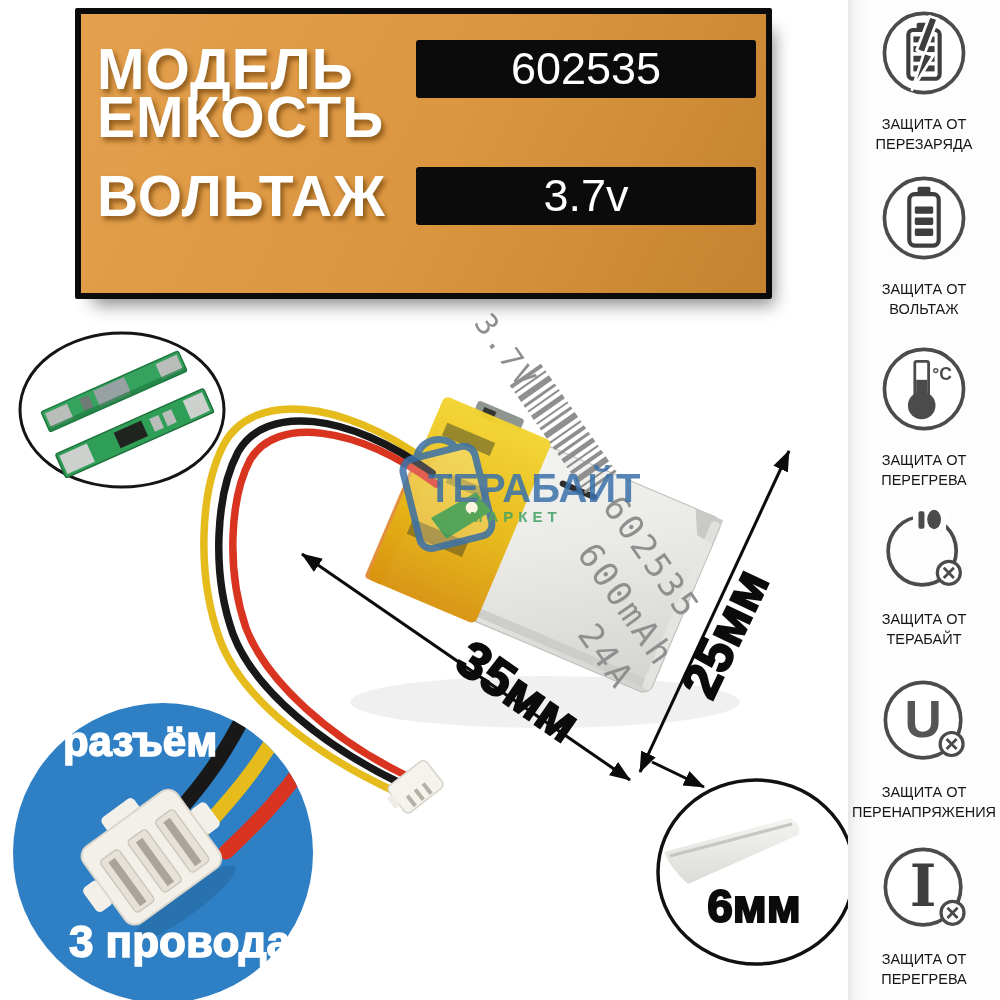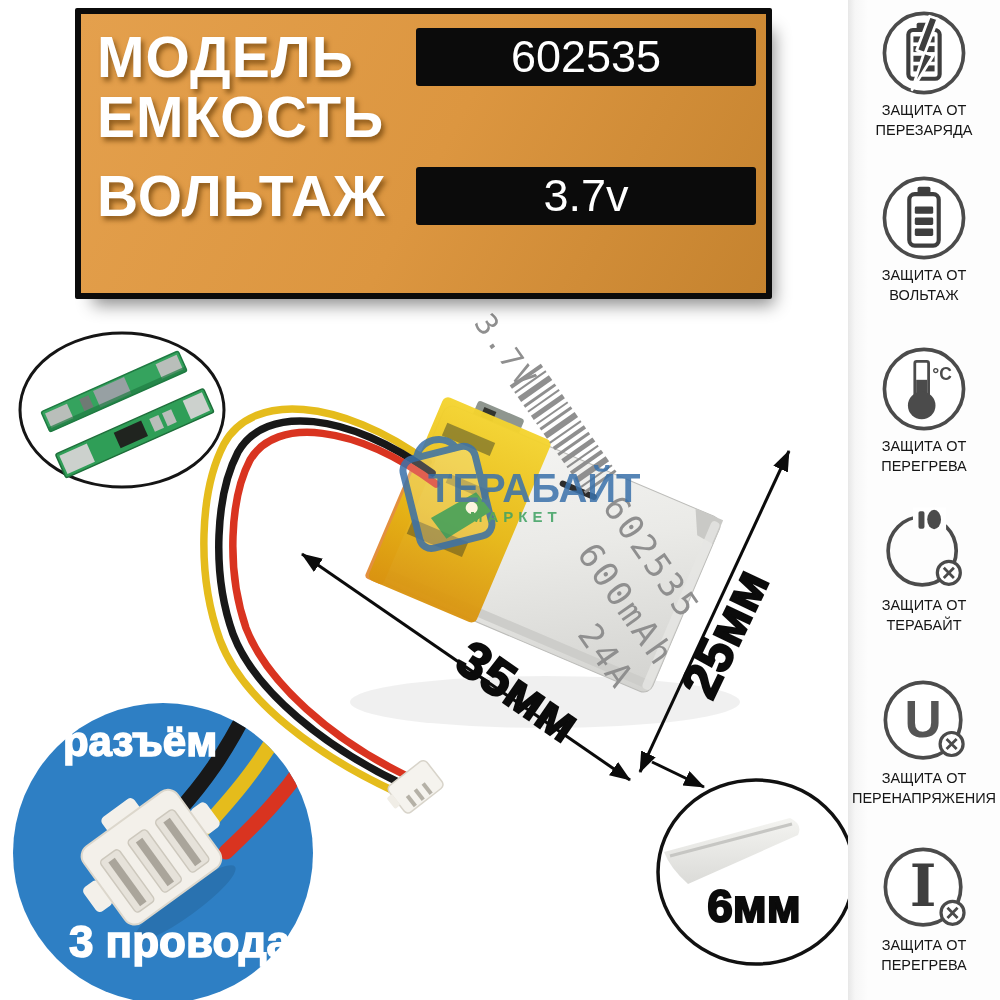--- a/index.html
+++ b/index.html
@@ -9,21 +9,21 @@
   }
   
   .spec-table{
     position:absolute;left:75px;top:8px;width:697px;height:291px;box-sizing:border-box;
     border:6px solid #0b0b0b;border-radius:2px;
     background:linear-gradient(118deg,#e4a04d 0%,#dc9640 52%,#c5832f 100%);
     box-shadow:10px 14px 16px -8px rgba(0,0,0,.45);
     z-index:3;
   }
   .spec-row{position:absolute;left:14px;right:10px;height:62px;}
-  .spec-row:nth-of-type(1){top:12px;}
+  .spec-row:nth-of-type(1){top:24px;}
   .spec-row:nth-of-type(2){top:72px;}
   .spec-row:nth-of-type(3){top:151px;text-decoration:underline;}
   .spec-row:nth-of-type(4){top:221px;}
   .spec-label{
     position:absolute;left:2px;top:50%;transform:translateY(-50%);
     font-size:57px;font-weight:bold;color:#ffffff;letter-spacing:1px;
     text-shadow:3px 4px 5px rgba(100,58,6,.65);white-space:nowrap;
   }
   .spec-box{
     position:absolute;right:0;top:50%;transform:translateY(-50%);
@@ -31,21 +31,21 @@
     display:flex;align-items:center;justify-content:center;
   }
   .spec-value{font-size:45px;color:#ffffff;white-space:nowrap;}
   
   .prot-col{
     position:absolute;left:848px;top:0;width:152px;height:1000px;z-index:2;
     background:linear-gradient(to right,#e7e7e7 0px,#f6f6f6 7px,#fdfdfd 20px);
   }
   .prot-item{position:absolute;left:0;width:100%;text-align:center;}
   .prot-item svg{display:block;margin:0 auto;}
-  .prot-label{margin-top:1px;font-size:14.5px;line-height:20px;color:#161616;}
+  .prot-label{margin-top:15px;font-size:14.5px;line-height:20px;color:#161616;}
   
   .scene{position:absolute;left:0;top:0;z-index:1;}
   .dimtext{font-weight:bold;fill:#0b0b0b;paint-order:stroke;stroke:#0b0b0b;stroke-width:2px;}
   .bluetext{font-weight:bold;fill:#ffffff;paint-order:stroke;stroke:#ffffff;stroke-width:1.5px;}
   .printtext{font-family:"DejaVu Sans Mono",monospace;fill:#8f8f8f;letter-spacing:3px;}
 </style>
 </head>
 <body>
 
 <svg class="scene" width="1000" height="1000" viewBox="0 0 1000 1000">

